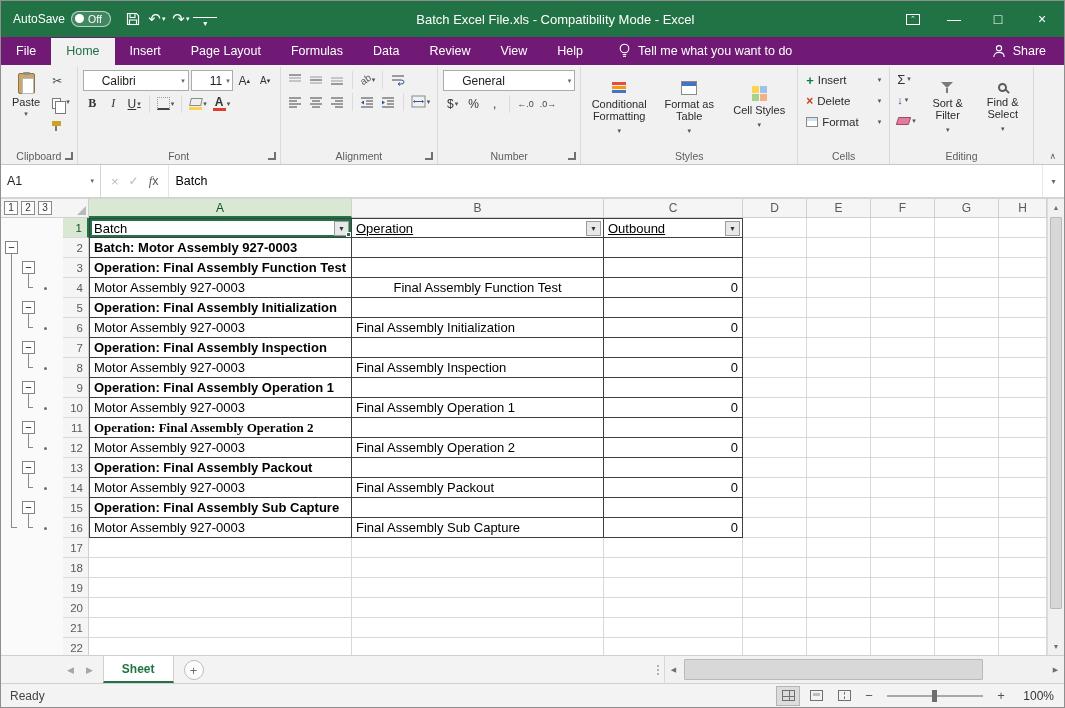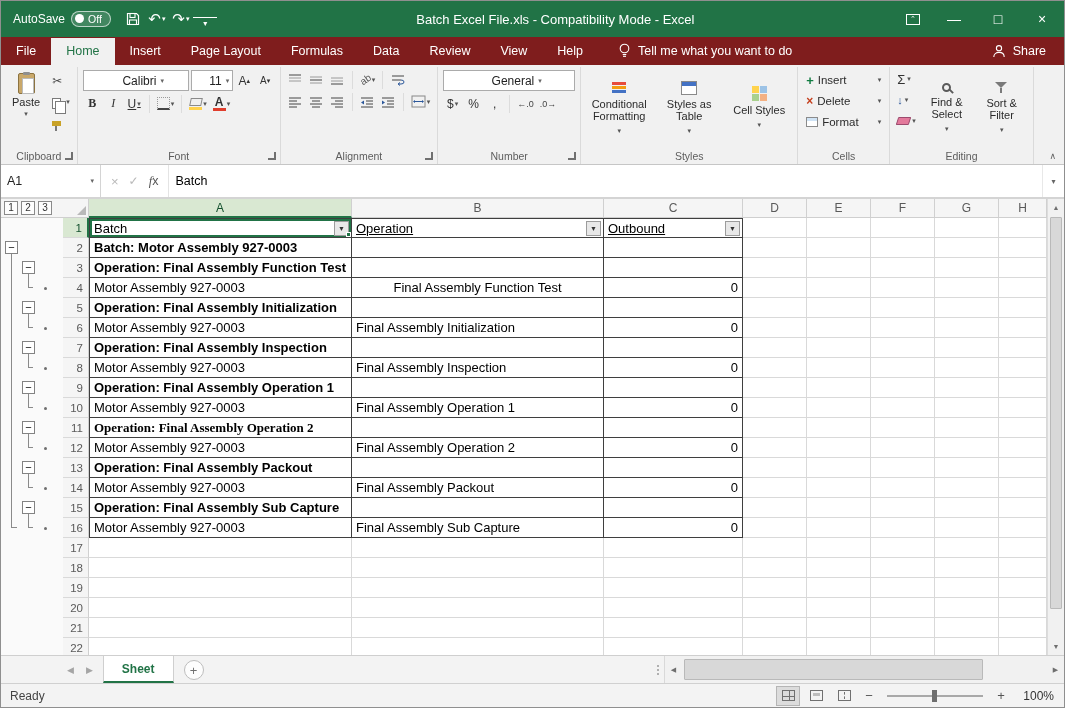--- a/index.html
+++ b/index.html
@@ -15,39 +15,39 @@
   .qatbtn{height:26px;min-width:24px;display:flex;align-items:center;justify-content:center;font-size:15px;color:#fff;cursor:default}
   .qatbtn .dd{font-size:7px;margin-left:1px}
   .qat svg{display:block}
   .wtitle{flex:1;text-align:center;font-size:13px;white-space:nowrap;overflow:hidden}
   .winbtns{display:flex;height:36px;align-items:stretch}
   .winbtn{width:44px;display:flex;align-items:center;justify-content:center;font-size:14px;cursor:default}
   .ribbonopts{width:38px;display:flex;align-items:center;justify-content:center}
   .ribbonopts .box{width:14px;height:11px;border:1px solid #fff;display:flex;align-items:flex-start;justify-content:center;font-size:7px;line-height:8px}
 
   
-  .tabrow{flex:0 0 28px;background:#7f1d1d;display:flex;align-items:flex-end;color:#fff}
+  .tabrow{flex:0 0 28px;background:#701a75;display:flex;align-items:flex-end;color:#fff}
   .rtab{padding:6px 15px 7px;font-size:12.5px;cursor:default;white-space:nowrap}
   .rtab.active{background:#f1f1f1;color:#217346}
   .tellme{display:flex;align-items:center;gap:7px;font-size:12.5px;margin-left:20px;padding-bottom:7px;white-space:nowrap}
   .share{margin-left:auto;display:flex;gap:7px;align-items:center;font-size:12.5px;padding:0 18px 7px;white-space:nowrap}
 
   
   .ribbon{flex:0 0 100px;background:#f1f1f1;display:flex;border-bottom:1px solid #c6c6c6;position:relative;padding-top:2px}
   .rgroup{position:relative;border-right:1px solid #dadada;padding:3px 5px 17px}
   .glabel{position:absolute;bottom:2px;left:0;right:0;text-align:center;font-size:10.5px;color:#5d5d5d;white-space:nowrap}
   .launcher{position:absolute;right:4px;bottom:4px;width:8px;height:8px;border-right:2px solid #707070;border-bottom:2px solid #707070}
   .gbody{display:flex;gap:4px;height:100%}
   .gbody.col{flex-direction:column;gap:3px}
   .rrow{display:flex;align-items:center;gap:2px}
   .bigbtn{display:flex;flex-direction:column;align-items:center;justify-content:flex-start;padding:3px 6px;font-size:11px;color:#2b2b2b;gap:2px;cursor:default;text-align:center}
   .bigbtn .dd{font-size:7px;color:#555}
   .minicol{display:flex;flex-direction:column;justify-content:flex-start;gap:3px;padding-top:2px}
   .minibtn{display:flex;align-items:center;gap:2px;height:18px;padding:0 2px;color:#444;font-size:12px;cursor:default}
-  .combo{display:flex;align-items:center;justify-content:center;background:#fff;border:1px solid #ababab;height:21px;padding:0 3px 0 18px;font-size:12px;color:#222;cursor:default}
+  .combo{display:flex;align-items:center;justify-content:space-between;background:#fff;border:1px solid #ababab;height:21px;padding:0 3px 0 18px;font-size:12px;color:#222;cursor:default}
   .combo .dd{font-size:7px;color:#666;margin-left:4px}
   .tbtn{min-width:19px;height:19px;display:flex;align-items:center;justify-content:center;font-size:12px;color:#333;cursor:default;padding:0 2px}
   .tbtn sup{font-size:7px}
   .tbtn .dd{font-size:7px;color:#555;margin-left:1px}
   .vsep{width:1px;height:18px;background:#dcdcdc;margin:0 3px}
   .bold-b{font-weight:bold;font-family:"Liberation Serif",serif}
   .ital-i{font-style:italic;font-family:"Liberation Serif",serif}
   .under-u{text-decoration:underline}
   .colorbtn{display:flex;flex-direction:column;align-items:center;line-height:10px}
   .colorbtn .bar{width:13px;height:3px;margin-top:1px}
@@ -435,21 +435,21 @@
 
     <div class="rgroup">
       <div class="gbody">
         <div class="stylebtn">
             <span class="cficon"></span>
             <span>Conditional Formatting</span>
             <span class="dd">▾</span>
           </div>
         <div class="stylebtn">
             <span class="faticon"></span>
-            <span>Styles as Table</span>
+            <span>Format as Table</span>
             <span class="dd">▾</span>
           </div>
         <div class="stylebtn">
             <span class="csicon"></span>
             <span>Cell Styles</span>
             <span class="dd">▾</span>
           </div>
       </div>
       <div class="glabel">Styles</div>
     </div>
@@ -484,28 +484,28 @@
             </div>
           <div class="minibtn">
               <span class="fillarrow">↓</span>
               <span class="dd" style="font-size:7px;color:#555">▾</span>
             </div>
           <div class="minibtn">
               <span class="eraser"></span>
               <span class="dd" style="font-size:7px;color:#555">▾</span>
             </div>
         </div>
+        <div class="stylebtn" style="width:52px">
+            <span class="sorticon"></span>
+            <span>Sort &amp; Filter</span>
+            <span class="dd">▾</span>
+          </div>
         <div class="stylebtn" style="width:50px">
             <span class="mag"></span>
             <span>Find &amp; Select</span>
-            <span class="dd">▾</span>
-          </div>
-        <div class="stylebtn" style="width:52px">
-            <span class="sorticon"></span>
-            <span>Sort &amp; Filter</span>
             <span class="dd">▾</span>
           </div>
       </div>
       <div class="glabel">Editing</div>
     </div>
 
     <span class="collapse-ribbon">∧</span>
   </div>
 
   <div class="fbar">

